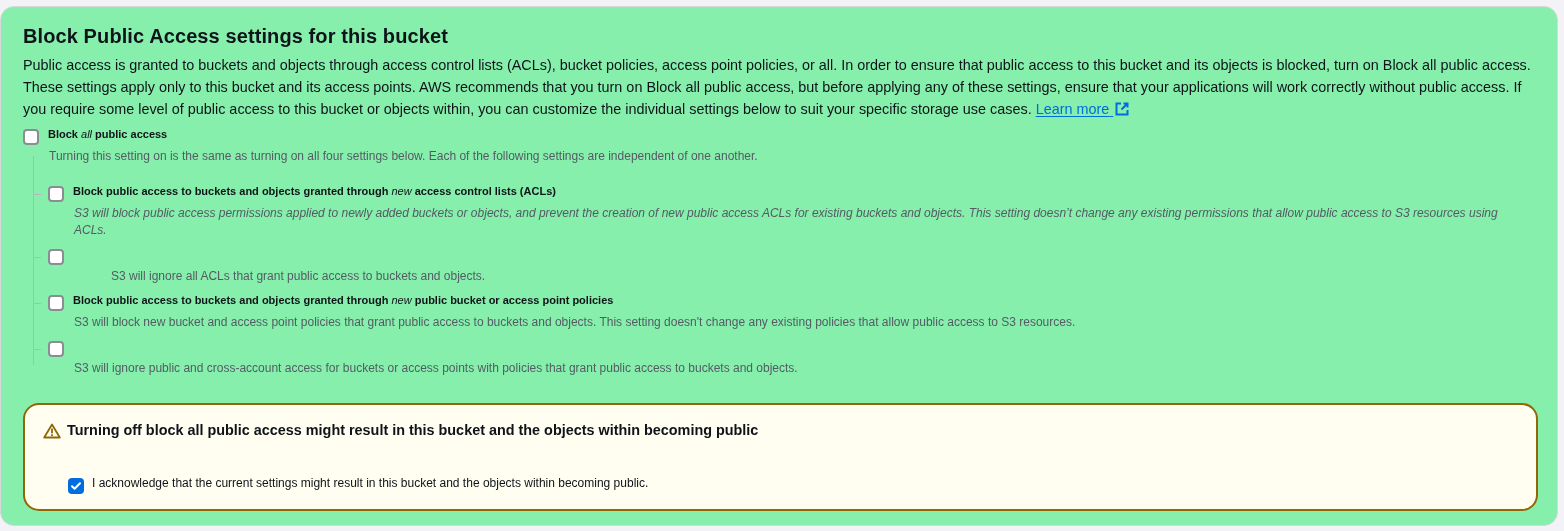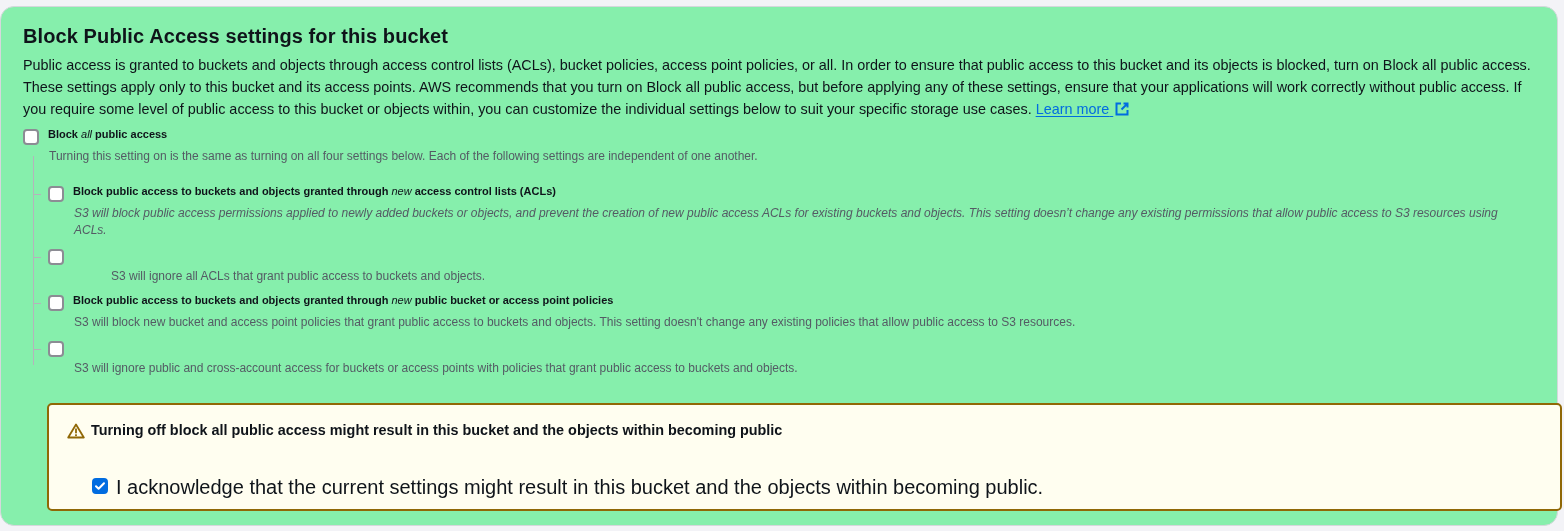--- a/index.html
+++ b/index.html
@@ -38,31 +38,31 @@
   .opt-label i { font-weight: normal; font-style: italic; }
   .opt-desc {
     position: absolute; font-size: 12px; line-height: 17px; color: #545b64;
   }
 
   .tree-v { position: absolute; left: 32px; top: 149px; width: 1px; height: 209px; background: #b4b4bb; }
   .tree-h { position: absolute; left: 32px; width: 8px; height: 1px; background: #b4b4bb; }
 
   .alert {
     position: absolute; left: 22px; top: 396px; width: 1515px; height: 108px;
-    background: #fffef0; border: 2px solid #906806; border-radius: 5px; margin-left: 24px;
+    background: #fffef0; border: 2px solid #906806; border-radius: 16px;
   }
   .alert-icon { position: absolute; left: 18px; top: 18px; }
   .alert-title {
     position: absolute; left: 42px; top: 17px; font-size: 14.4px; font-weight: bold; color: #0f141a; white-space: nowrap;
   }
   .alert-body {
     position: absolute; left: 42px; top: 38px; font-size: 14.4px; color: #0f141a; white-space: nowrap;
   }
   .ack-label {
-    position: absolute; left: 67px; top: 71px; font-size: 20px; color: #0f141a; white-space: nowrap;
+    position: absolute; left: 67px; top: 71px; font-size: 12px; color: #0f141a; white-space: nowrap;
   }
 </style>
 </head>
 <body>
 
 <div class="card">
 
   <h2 class="title">Block Public Access settings for this bucket</h2>
 
   <p class="desc"><span>Public access is granted to buckets and objects through access control lists (ACLs), bucket policies, access point policies, or all. In order to ensure that public access to this bucket and its objects is blocked, turn on Block all public access. These settings apply only to this bucket and its access points. AWS recommends that you turn on Block all public access, but before applying any of these settings, ensure that your applications will work correctly without public access. If you require some level of public access to this bucket or objects within, you can customize the individual settings below to suit your specific storage use cases.</span> <a href="#"><span>Learn more</span> <span class="ext-icon"><svg width="14" height="14" viewBox="0 0 14 14">

